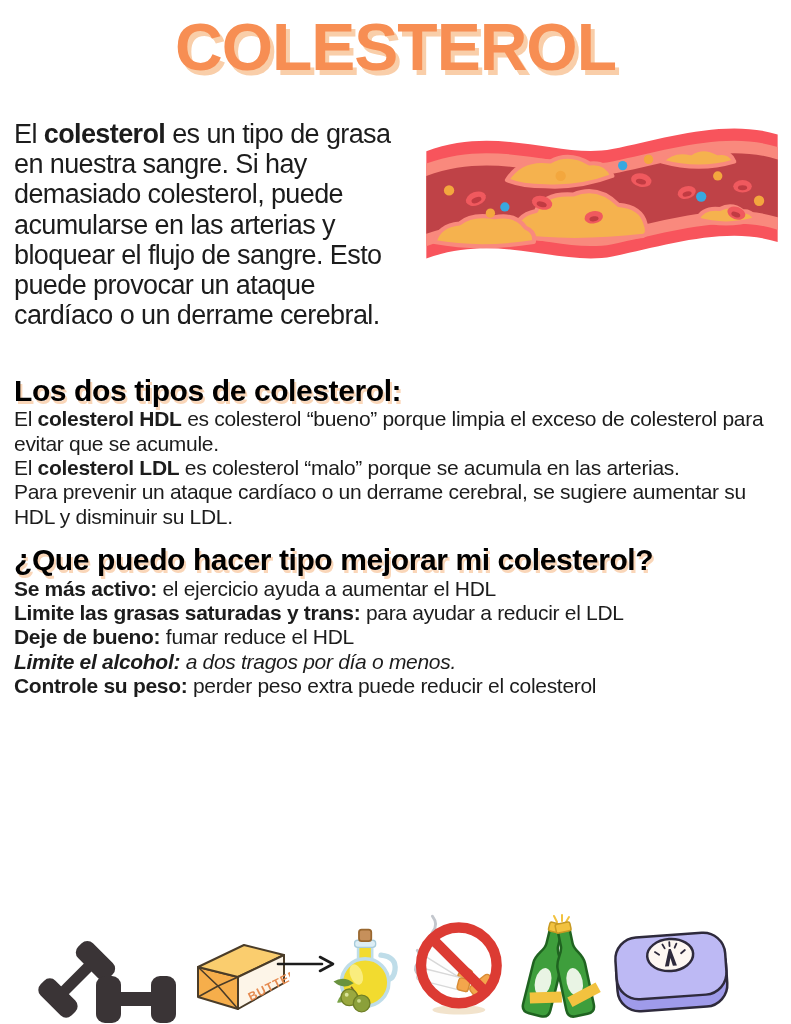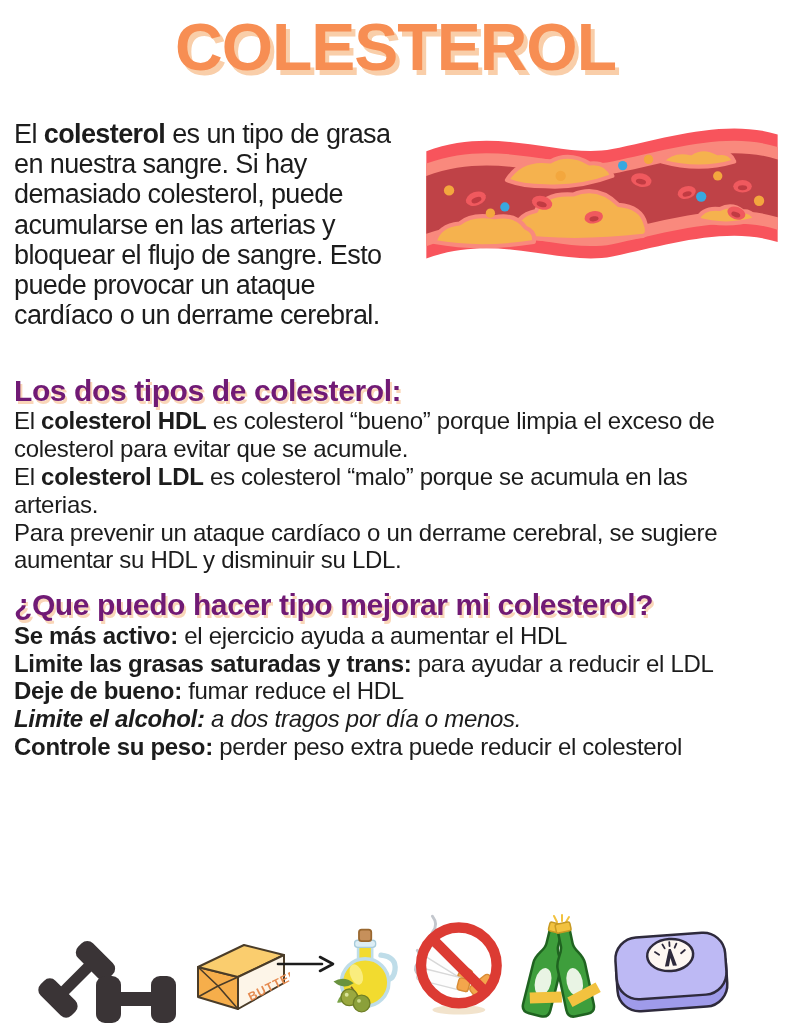--- a/index.html
+++ b/index.html
@@ -4,25 +4,25 @@
 <style>
   html,body{margin:0;padding:0;background:#ffffff;}
   .page{position:relative;width:791px;height:1024px;background:#ffffff;overflow:hidden;
         font-family:"Liberation Sans",sans-serif;color:#1c1c1c;}
   .title{margin:14px 0 12px 0;text-align:center;font-size:66px;line-height:1.0;font-weight:700;
          letter-spacing:-1px;color:#F78E53;text-shadow:4px 5px 0 #F9CEA9;}
   .intro-row{display:flex;align-items:flex-start;padding-left:14px;}
   .intro-text{width:404px;font-size:27px;line-height:1.12;letter-spacing:-0.6px;}
   .intro-text b,.body b{font-weight:700;}
   .artery-wrap{margin:24px 0 0 8px;}
-  h2{margin:0;padding-left:14px;font-size:30px;line-height:1.12;font-weight:700;color:#701a75;
+  h2{margin:0;padding-left:14px;font-size:30px;line-height:1.12;font-weight:700;color:#000000;
      text-shadow:2px 3px 0 #FAD6B8;letter-spacing:-0.4px;}
   .h2-1{margin-top:16px;}
   .h2-2{margin-top:14px;}
-  p.body{margin:0;padding-left:14px;max-width:762px;font-size:24px;line-height:1.16;letter-spacing:-0.3px;}
+  p.body{margin:0;padding-left:14px;max-width:762px;font-size:21px;line-height:1.16;letter-spacing:-0.3px;}
   .p-hdl{margin-top:8px;}
   .p-ldl{margin-top:20px;max-width:752px;}
   .p-prevent{margin-top:16px;}
   .tip-1{margin-top:7px;}
   .tip-2{margin-top:21px;}
   .tip-3{margin-top:23px;}
   .tip-4{margin-top:24px;font-style:italic;}
   .tip-5{margin-top:24px;}
   .icons{position:absolute;left:0;top:905px;width:791px;height:119px;}
   .icons svg{position:absolute;}

